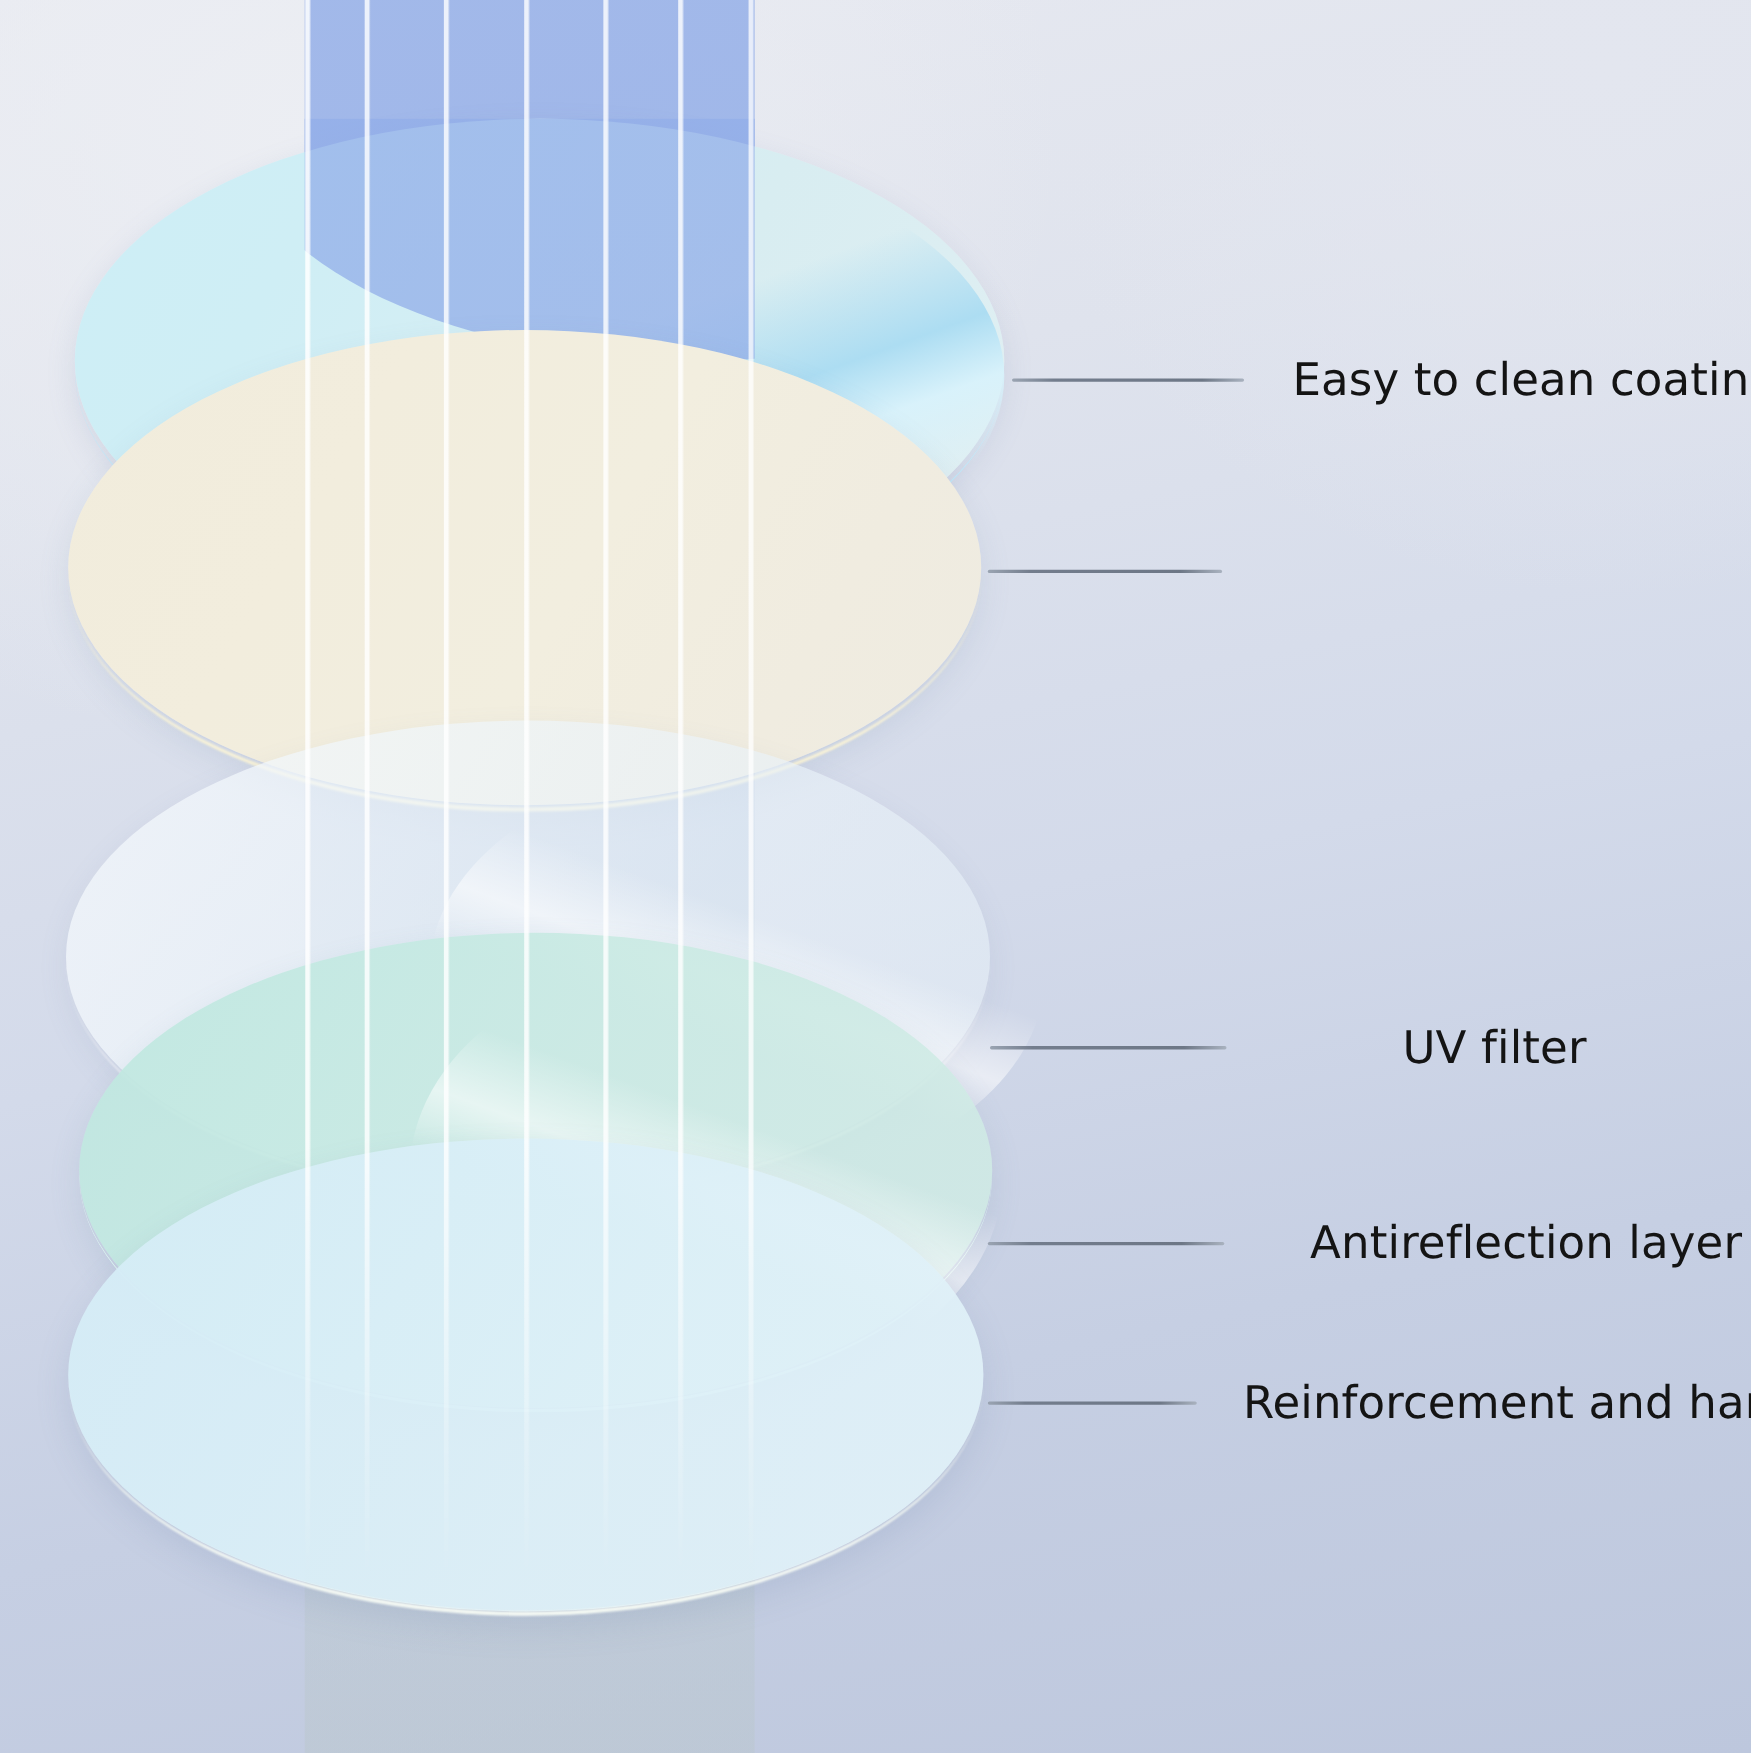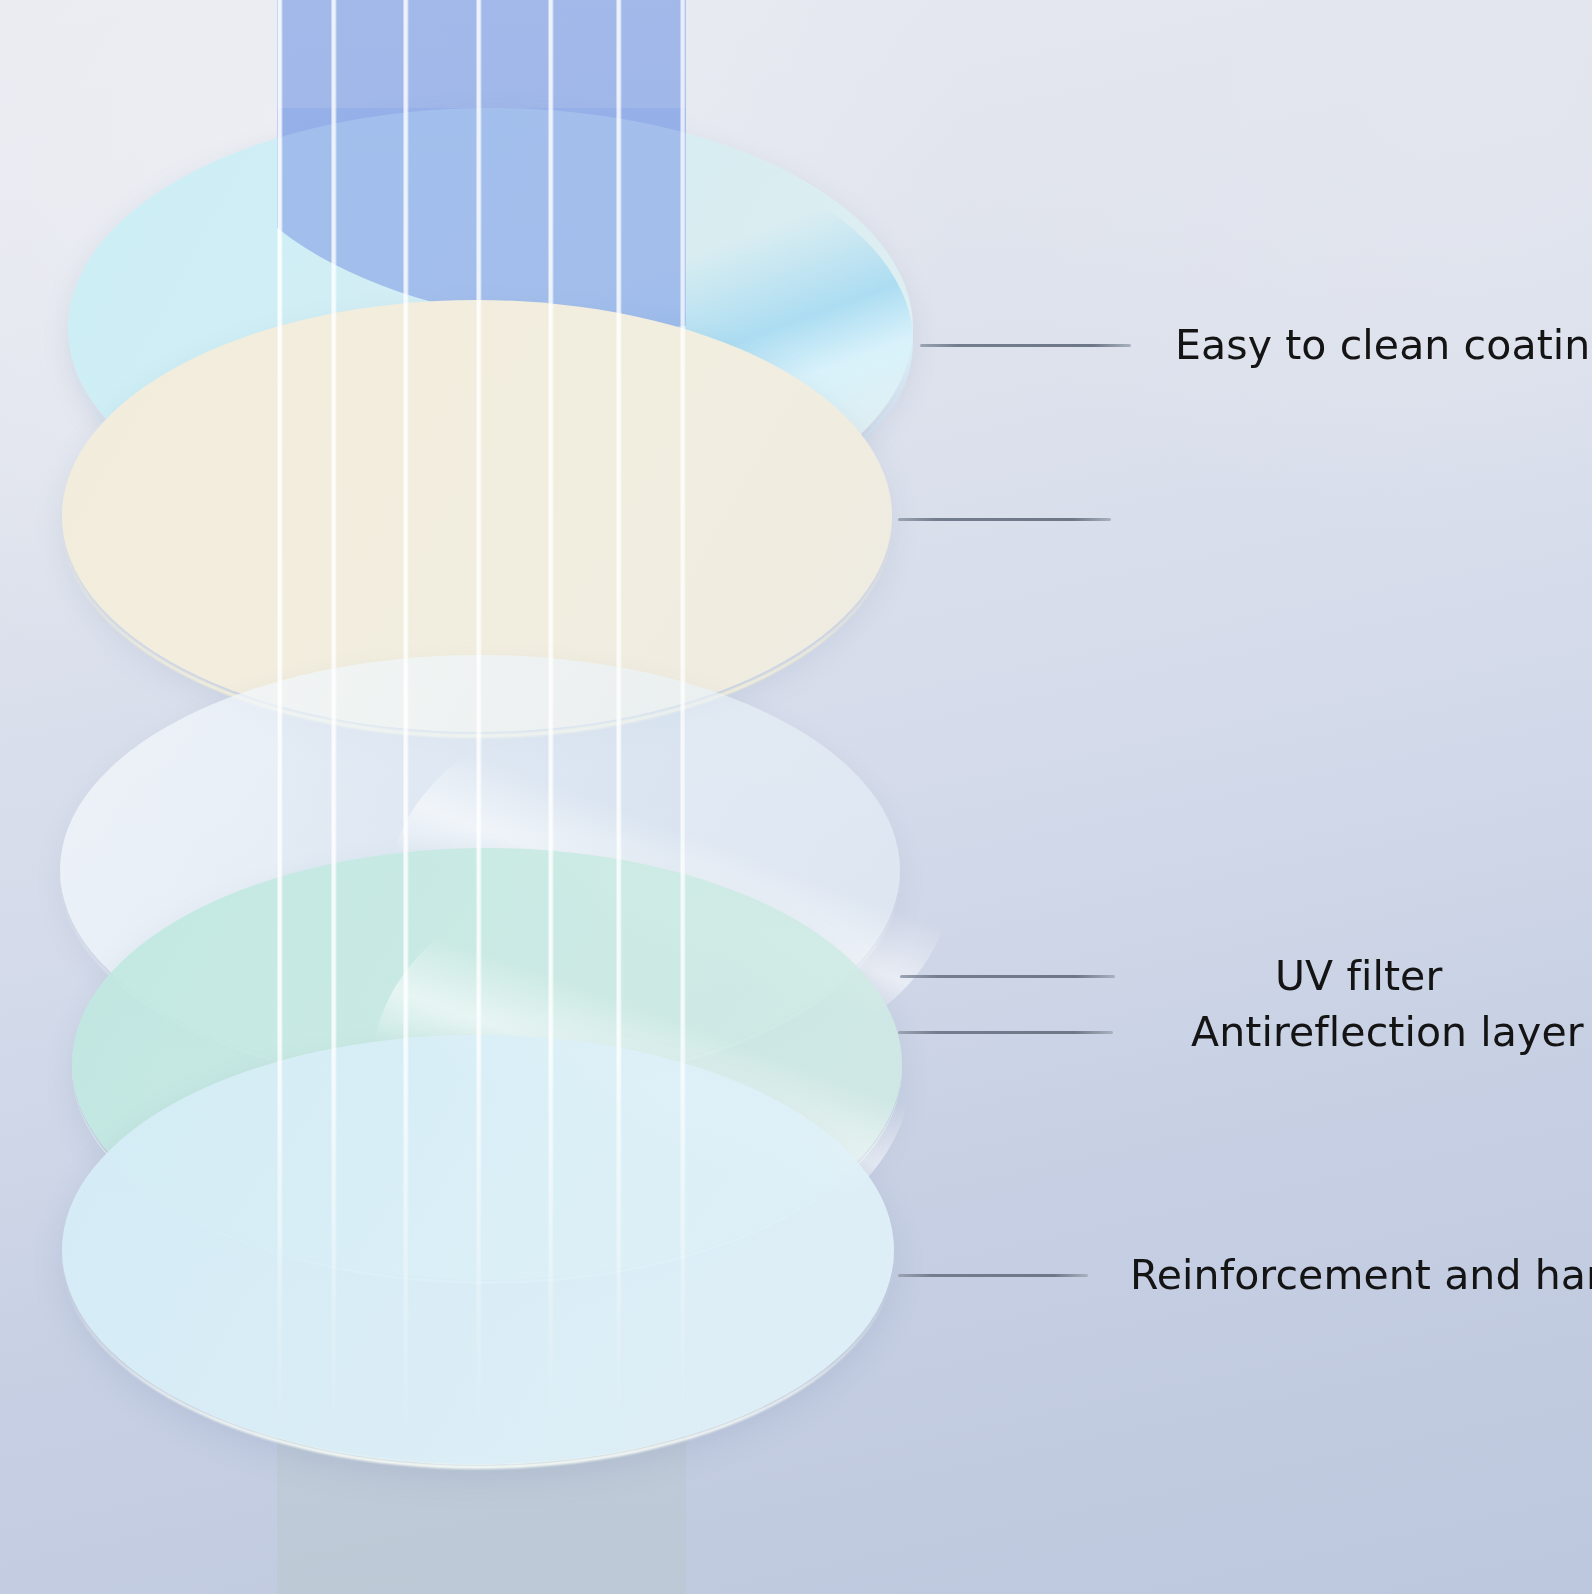--- a/index.html
+++ b/index.html
@@ -160,25 +160,25 @@
     white-space:nowrap;
   }
   #callout-1{left:920px;top:325px;}
   #callout-1 .leader{width:211px;}
   #callout-1 .callout-label{margin-left:44px;}
 
   #callout-2{left:898px;top:518px;}
   #callout-2 .leader{width:213px;}
   #callout-2 .callout-label{margin-left:122px;}
 
-  #callout-3{left:900px;top:956px;}
+  #callout-3{left:900px;top:932px;}
   #callout-3 .leader{width:215px;}
   #callout-3 .callout-label{margin-left:160px;}
 
-  #callout-4{left:898px;top:1012px;}
+  #callout-4{left:898px;top:1110px;}
   #callout-4 .leader{width:215px;}
   #callout-4 .callout-label{margin-left:78px;}
 
   #callout-5{left:898px;top:1255px;}
   #callout-5 .leader{width:190px;}
   #callout-5 .callout-label{margin-left:42px;}
 </style>
 </head>
 <body>
 

